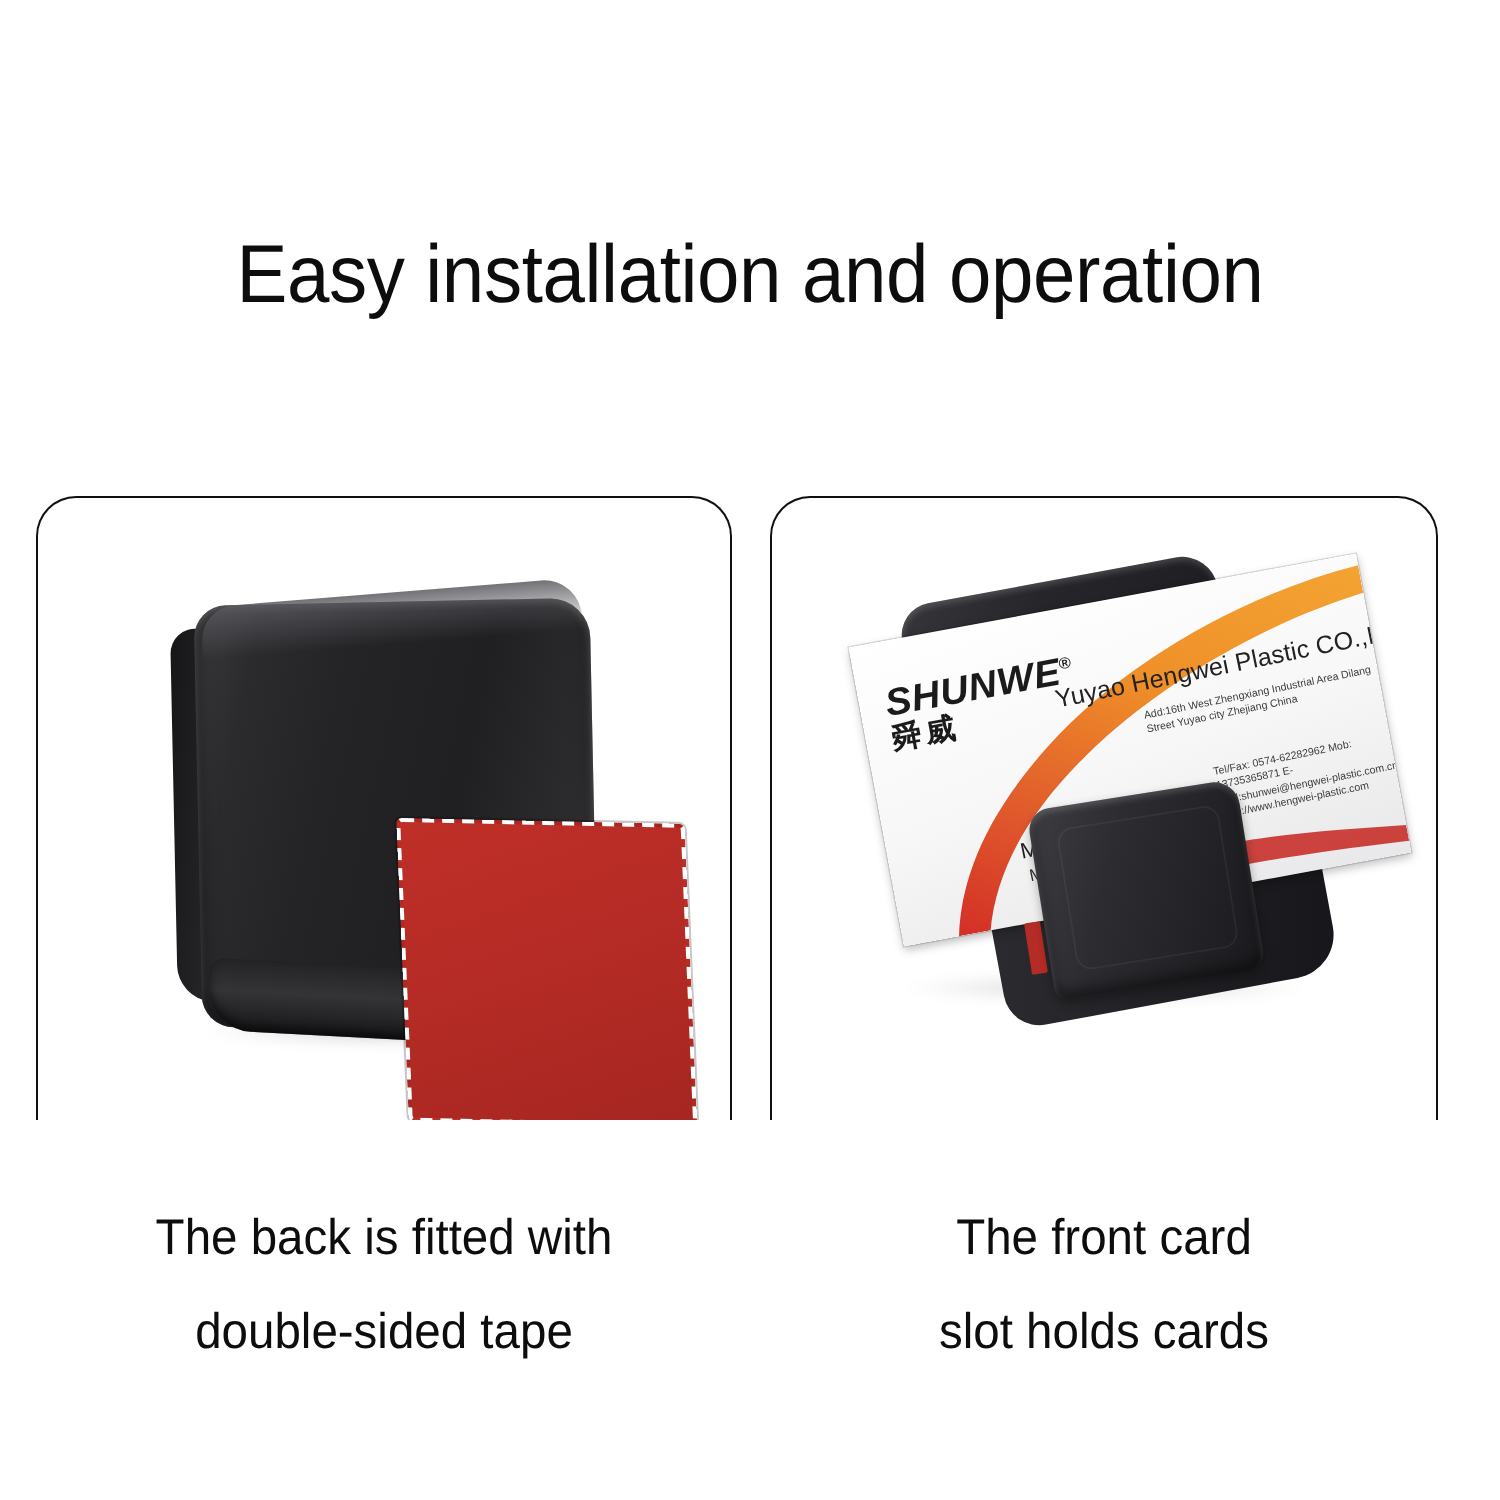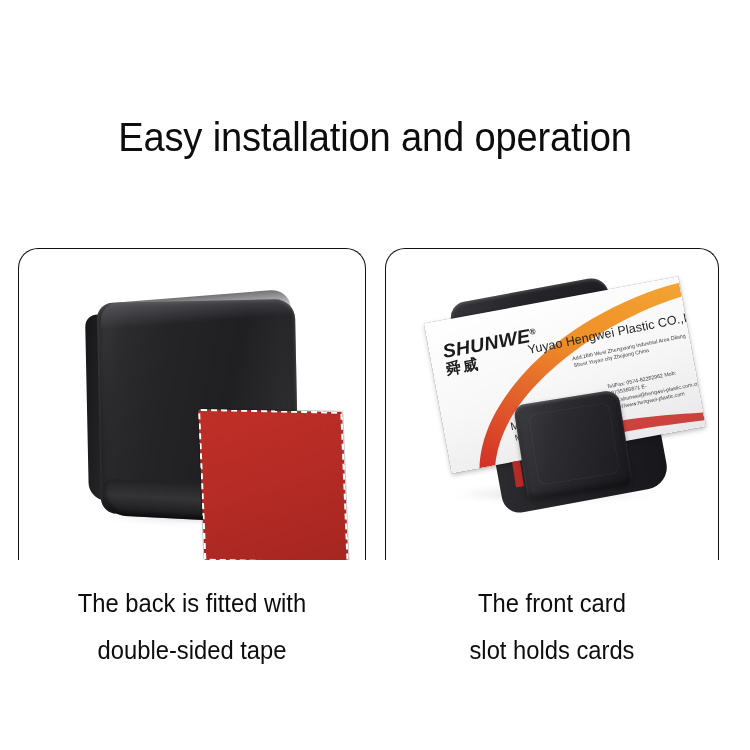--- a/index.html
+++ b/index.html
@@ -332,21 +332,21 @@
     width: 200px;
     height: 14px;
     background: radial-gradient(ellipse at 50% 50%, rgba(0,0,0,0.18), rgba(0,0,0,0) 72%);
     filter: blur(3px);
   }
 
   
   .captions {
     position: absolute;
     left: 0;
-    top: 580px;
+    top: 596px;
     width: 663px;
     height: 110px;
   }
   .caption {
     position: absolute;
     top: 0;
     text-align: center;
     font-size: 25px;
     line-height: 47px;
     color: #0d0d0d;

